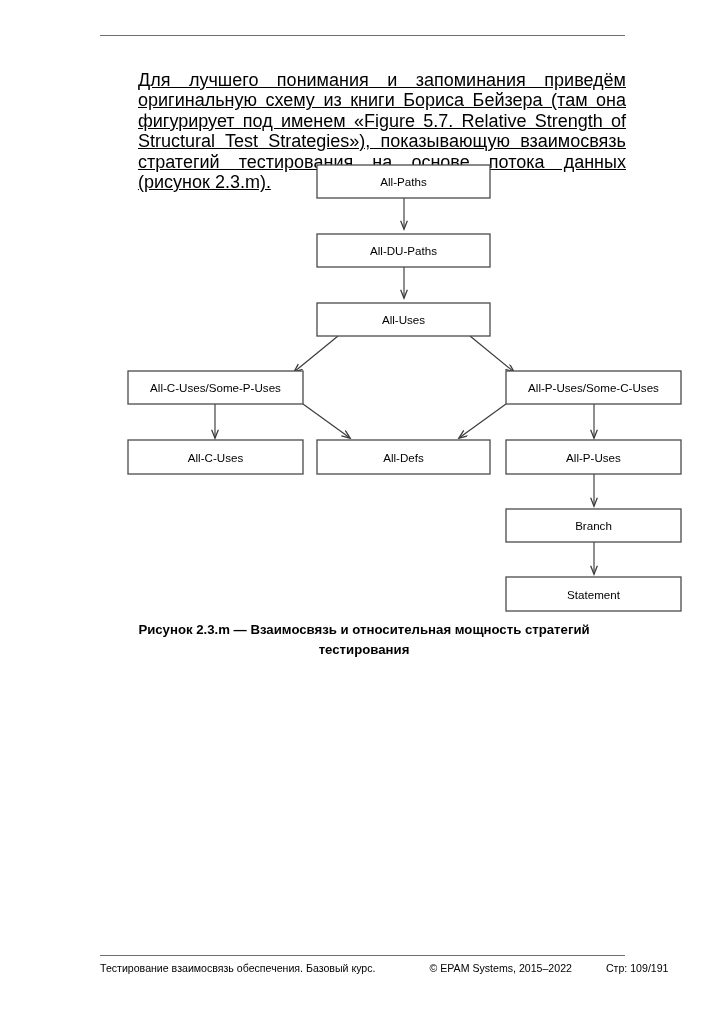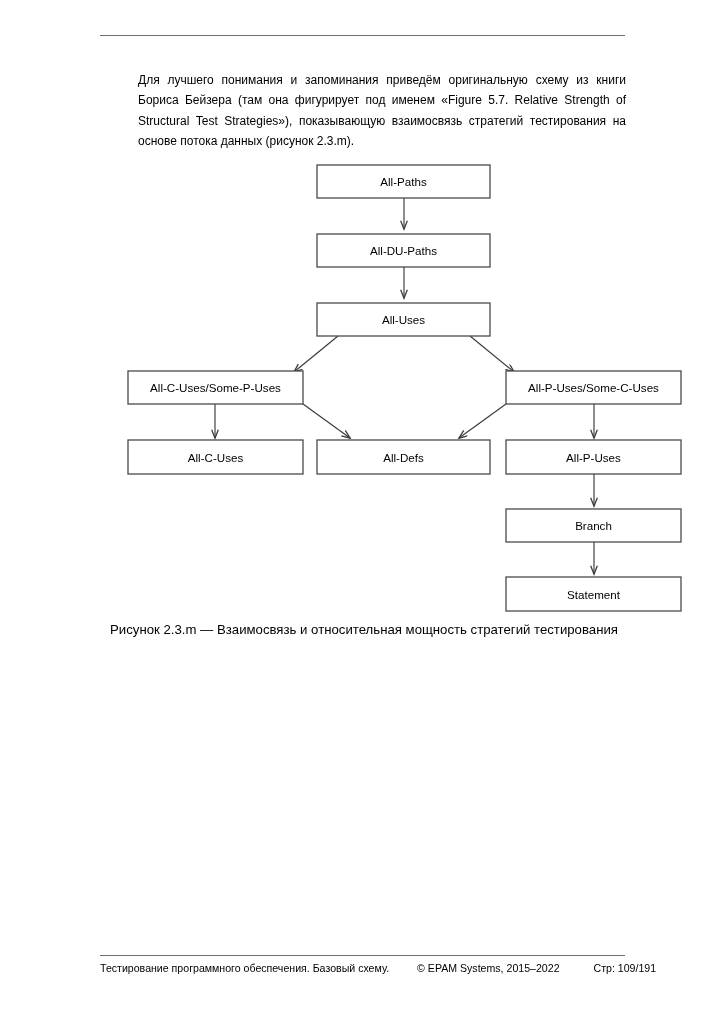--- a/index.html
+++ b/index.html
@@ -36,24 +36,25 @@
     border-bottom: 1.4px solid #6f6f6f;
     width: 525px;
   }
 
   
   .body-paragraph {
     position: absolute;
     left: 138px;
     top: 70px;
     width: 488px;
-    font-size: 12px;
+    font-size: 18px;
     line-height: 20.4px;
     text-align: justify;
     color: #000000;
+    text-decoration: underline;
   }
 
   
   .figure {
     position: absolute;
     left: 16px;
     top: 0;
     width: 725px;
     height: 1024px;
     pointer-events: none;
@@ -71,21 +72,21 @@
   .figure-caption {
     position: absolute;
     left: 100px;
     top: 620px;
     width: 528px;
     font-size: 13.2px;
     line-height: 20px;
     text-align: center;
     color: #000000;
   }
-  .figure-caption .cap-line { display: block; }
+  .figure-caption .cap-line { display: block; font-weight: bold; }
 
   
   .page-footer {
     position: absolute;
     left: 100px;
     top: 955px;
     width: 525px;
   }
   .page-footer-rule {
     border-bottom: 1.4px solid #6f6f6f;
@@ -93,21 +94,21 @@
     margin-bottom: 6px;
   }
   .page-footer-row {
     display: flex;
     align-items: baseline;
     font-size: 10.6px;
     color: #000000;
     white-space: nowrap;
   }
   .footer-left   { flex: 0 0 auto; }
-  .footer-center { margin-left: 28px; flex: 0 0 auto; }
+  .footer-center { margin-left: 54px; flex: 0 0 auto; }
   .footer-right  { margin-left: 34px; flex: 0 0 auto; }
 </style>
 </head>
 <body>
 
 <div class="page-header">
   <div class="page-header-rule"></div>
 </div>
 
 <div class="body-paragraph">Для лучшего понимания и запоминания приведём оригинальную схему из книги Бориса Бейзера (там она фигурирует под именем «Figure 5.7.  Relative Strength of Structural Test Strategies»), показывающую взаимосвязь стратегий тестирования на основе потока данных (рисунок 2.3.m).</div>
@@ -199,17 +200,17 @@
   </svg>
 </div>
 
 <div class="figure-caption">
   <span class="cap-line">Рисунок 2.3.m — Взаимосвязь и относительная мощность стратегий тестирования</span>
 </div>
 
 <div class="page-footer">
   <div class="page-footer-rule"></div>
   <div class="page-footer-row">
-    <span class="footer-left">Тестирование программного обеспечения. Базовый схему.</span>
+    <span class="footer-left">Тестирование взаимосвязь обеспечения. Базовый курс.</span>
     <span class="footer-center">© EPAM Systems, 2015–2022</span>
     <span class="footer-right">Стр: 109/191</span>
   </div>
 </div>
 
 </body></html>

